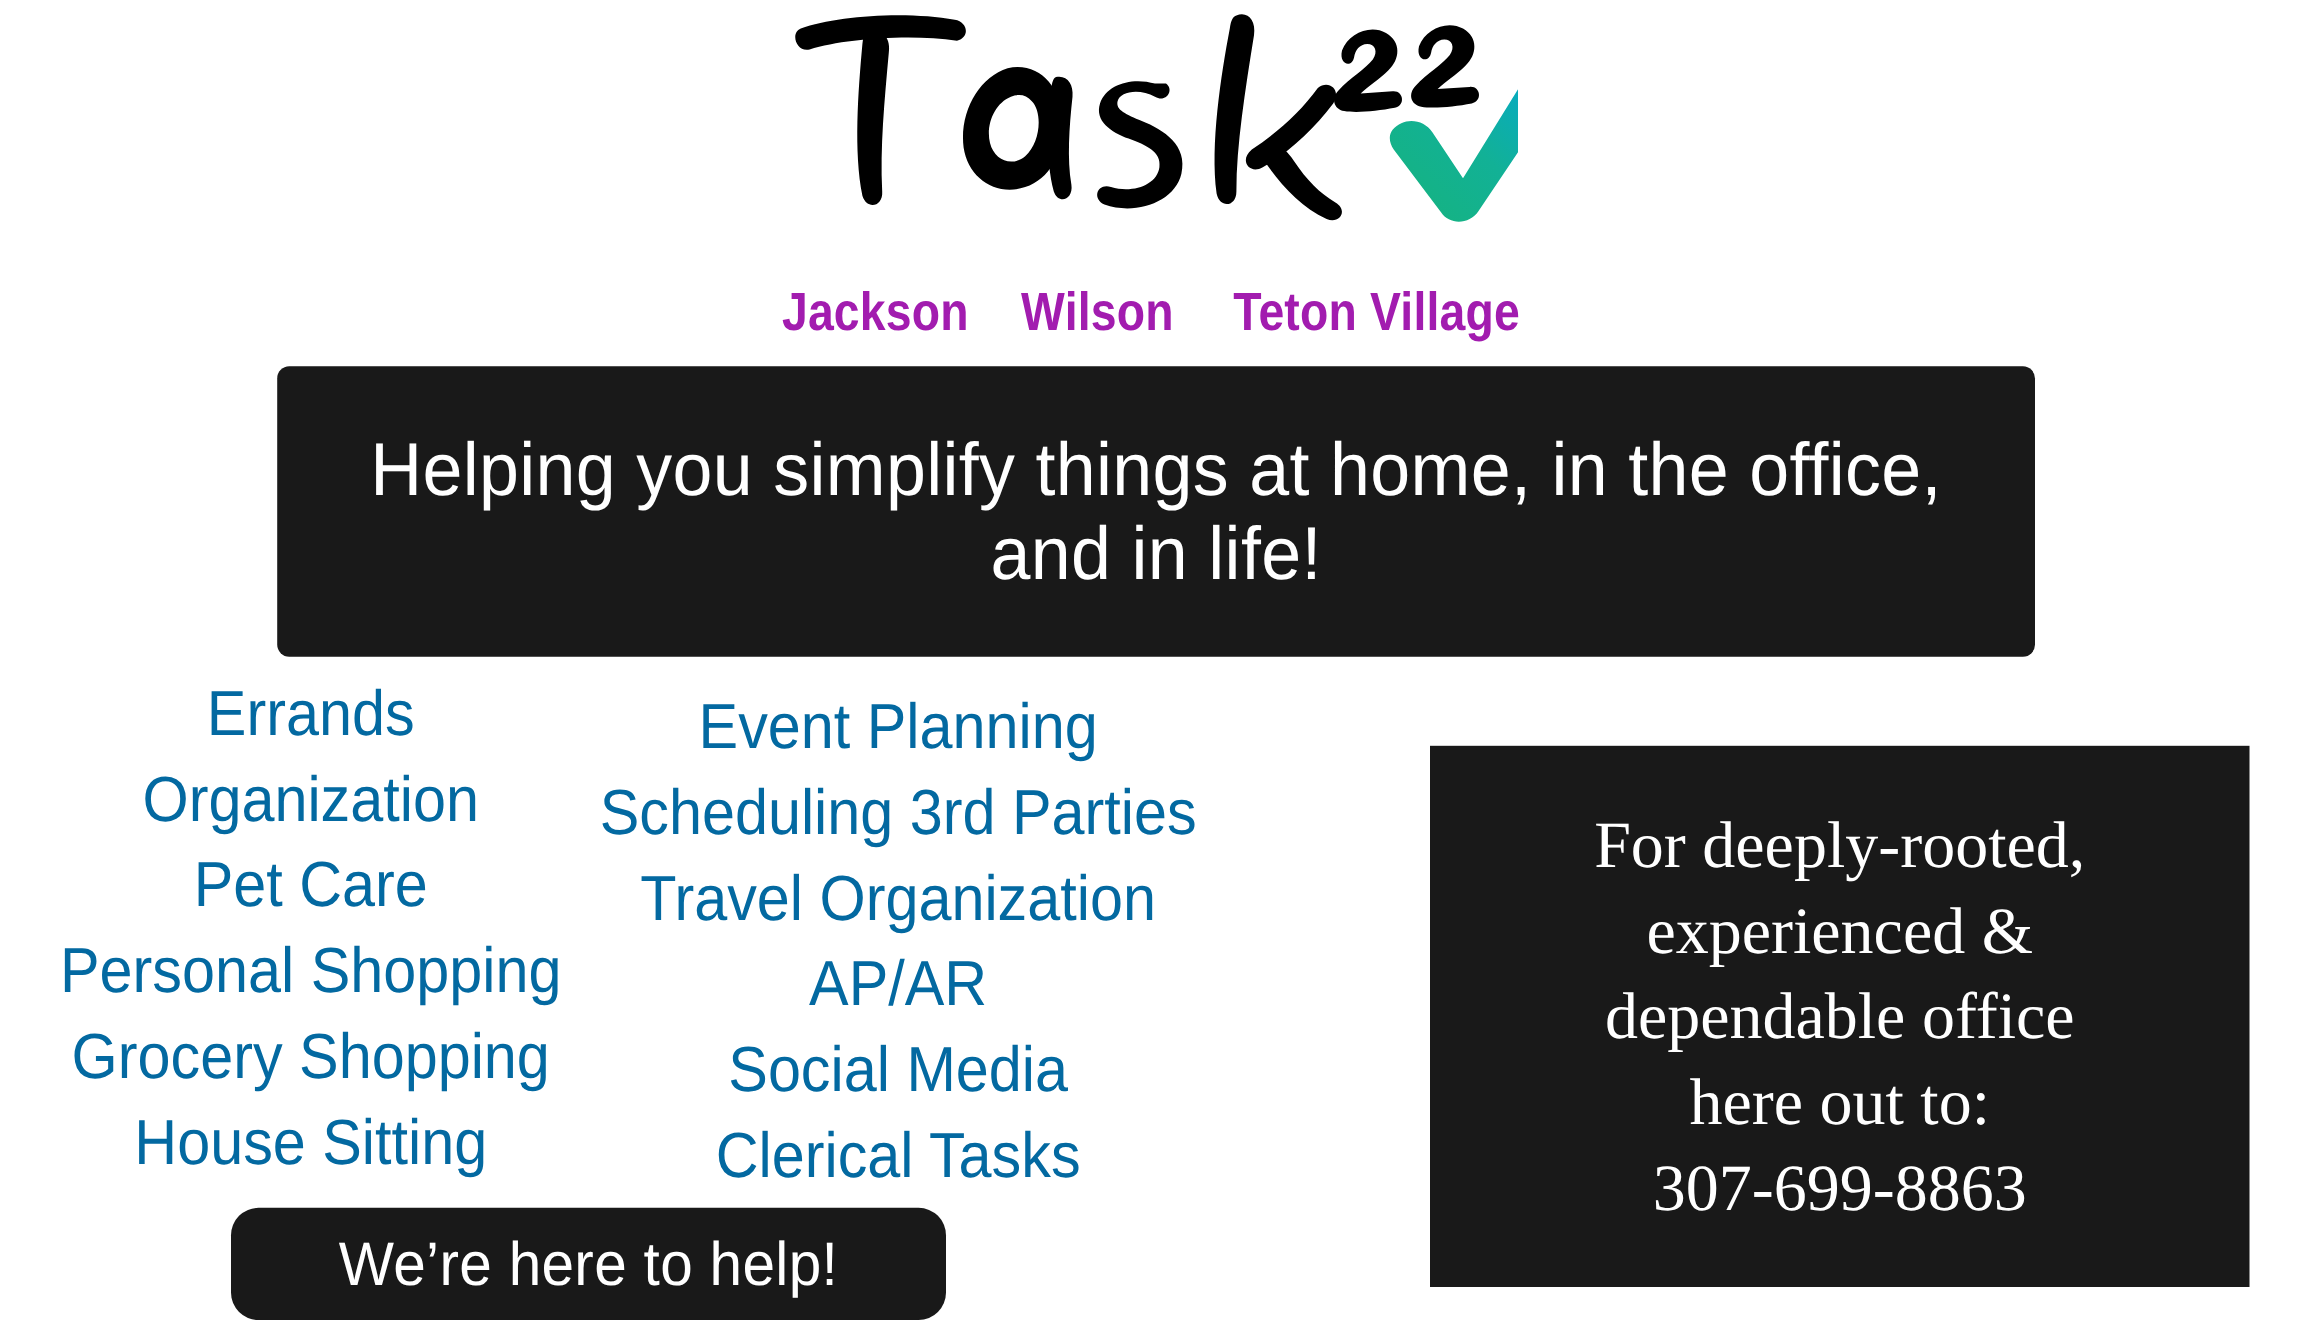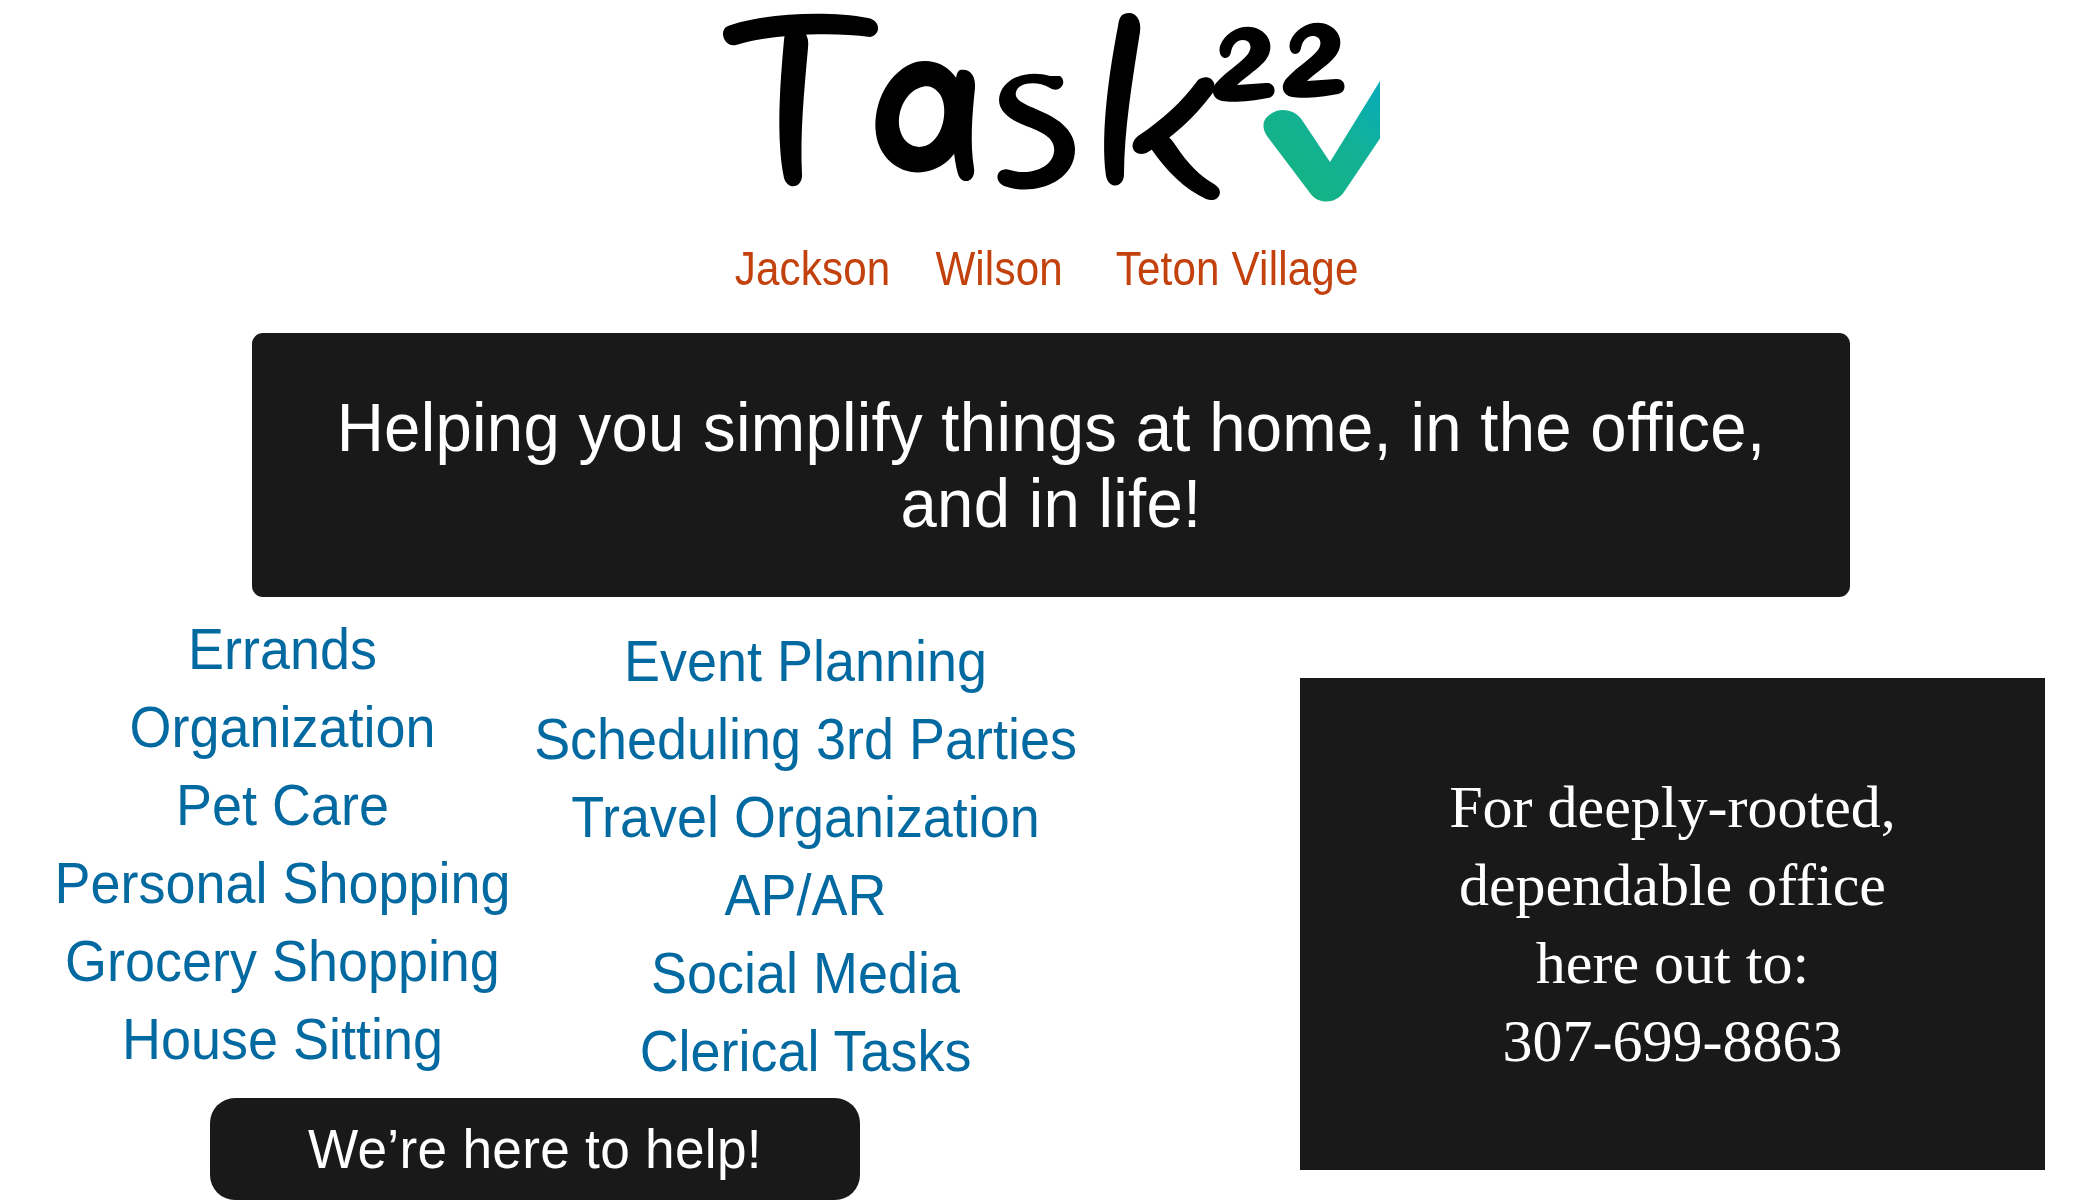--- a/index.html
+++ b/index.html
@@ -39,28 +39,28 @@
   #logo-svg-wrap svg {
     display: block;
     width: 660px;
     height: 200px;
   }
 
   
   #locations {
     position: absolute;
     left: 0;
-    top: 244px;
+    top: 260px;
     width: 2100px;
     text-align: center;
     font-family: "Liberation Sans Narrow", "Liberation Sans", sans-serif;
-    font-weight: normal;
+    font-weight: bold;
     font-size: 49px;
     letter-spacing: 0.2px;
-    color: #c2410c;
+    color: #a21caf;
     line-height: 1.0;
     white-space: nowrap;
   }
   #locations .loc {
     display: inline-block;
     transform: scaleX(0.86);
     transform-origin: center;
   }
   #locations .gap {
     display: inline-block;
@@ -109,21 +109,21 @@
     font-family: "Liberation Sans Narrow", "Liberation Sans", sans-serif;
     font-weight: 400;
     line-height: 1.0;
   }
   #svc-col-left {
     left: 0px;
     width: 565px;
     font-size: 58px;
   }
   #svc-col-mid {
-    left: 478px;
+    left: 489px;
     width: 655px;
     font-size: 58px;
     top: 12px;
   }
   .svc-item {
     display: block;
     height: 78px;
     line-height: 78px;
     white-space: nowrap;
     transform: scaleX(0.93);
@@ -253,18 +253,19 @@
     </div>
 
   </div>
 
   <div id="help-banner">
     <span id="help-text">We’re here to help!</span>
   </div>
 
   <div id="contact-box">
     <span class="contact-line">For deeply-rooted,</span>
+    <span class="contact-line">experienced &amp;</span>
     <span class="contact-line">dependable office</span>
     <span class="contact-line">here out to:</span>
     <span class="contact-line">307-699-8863</span>
   </div>
 
 </div>
 
 </body></html>

